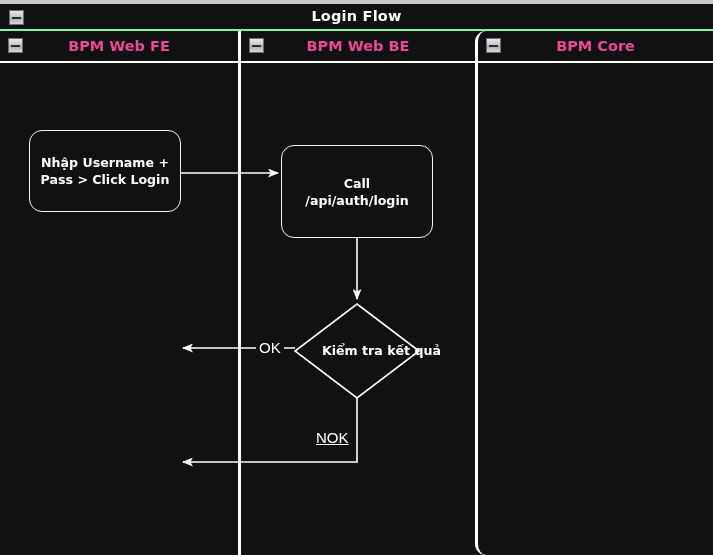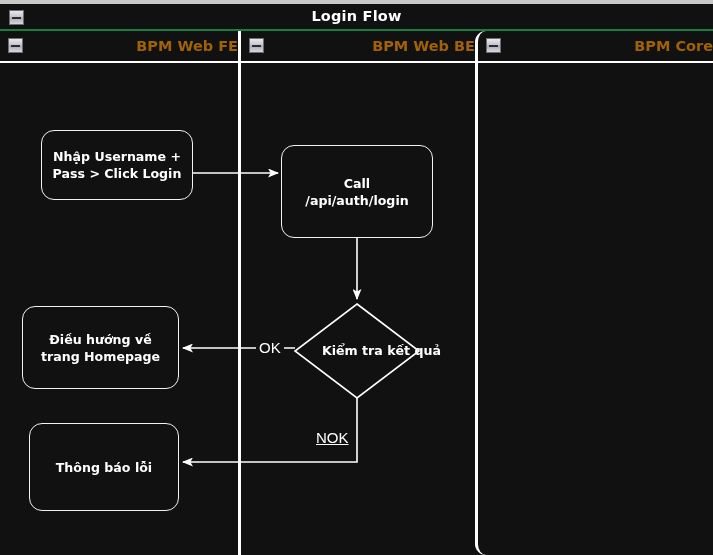--- a/index.html
+++ b/index.html
@@ -26,21 +26,21 @@
   }
 
   
   #pool-title-bar {
     position: absolute;
     left: 0;
     top: 0;
     width: 713px;
     height: 27px;
     background: #111111;
-    border-bottom: 2px solid #15803d;
+    border-bottom: 2px solid #86efac;
     box-sizing: border-box;
   }
   #pool-title-text {
     position: absolute;
     left: 0;
     top: 0;
     width: 713px;
     height: 25px;
     line-height: 25px;
     text-align: center;
@@ -91,22 +91,22 @@
     border-bottom: 2px solid #ffffff;
     box-sizing: border-box;
   }
   .lane-header-label {
     position: absolute;
     left: 0;
     top: 0;
     width: 100%;
     height: 30px;
     line-height: 30px;
-    text-align: right;
-    color: #a16207;
+    text-align: center;
+    color: #ec4899;
     font-size: 14.5px;
     font-weight: bold;
   }
   .lane-collapse { left: 8px; top: 7px; }
 
   
   #flow-layer {
     position: absolute;
     left: 0;
     top: 0;
@@ -127,21 +127,21 @@
     align-items: center;
     justify-content: center;
     text-align: center;
     color: #ffffff;
     font-size: 12.6px;
     font-weight: bold;
     line-height: 1.35;
     padding: 4px 8px;
     cursor: pointer;
   }
-  #task-login   { left: 29px;  top: 130px; width: 152px; height: 70px; margin-left: 12px; }
+  #task-login   { left: 29px;  top: 130px; width: 152px; height: 82px; }
   #task-call    { left: 281px; top: 125px; width: 152px; height: 93px; margin-top: 20px; }
   #task-home    { left: 22px;  top: 306px; width: 157px; height: 83px; }
   #task-error   { left: 29px;  top: 423px; width: 150px; height: 88px; }
 
   
   #gateway-check {
     position: absolute;
     left: 295px;
     top: 304px;
     width: 124px;
@@ -228,23 +228,21 @@
 
     <path d="M357,398 L357,462 L183,462" stroke="#ffffff" stroke-width="1.6" fill="none" marker-end="url(#arrowhead)"></path>
 
     <polygon points="357,304 419,351 357,398 295,351" stroke="#ffffff" stroke-width="1.6" fill="#111111"></polygon>
   </svg>
 
   <div id="task-login" class="task node">Nhập Username + Pass &gt; Click Login</div>
 
   <div id="task-call" class="task node">Call /api/auth/login</div>
 
-  <div id="task-home" class="task node">Điều hướng về trang Homepage</div>
-
-  <div id="task-error" class="task node">Thông báo lỗi</div>
+
 
   <div id="gateway-check" class="node">
     <div class="gateway-label">Kiểm tra kết quả</div>
   </div>
 
   <div id="label-ok" class="edge-label node">OK</div>
 
   <div id="label-nok" class="edge-label node">NOK</div>
 </div>
 

